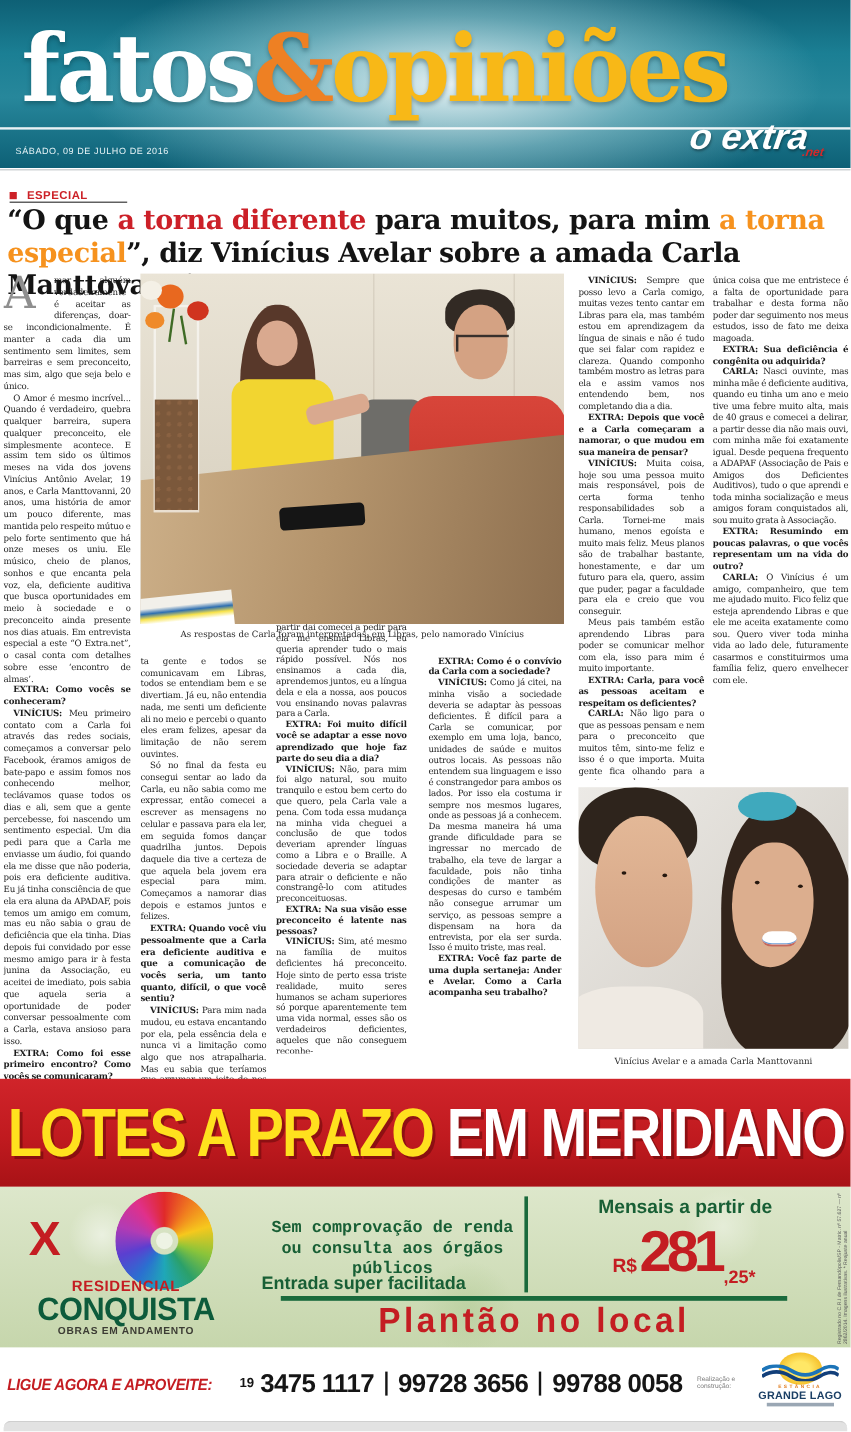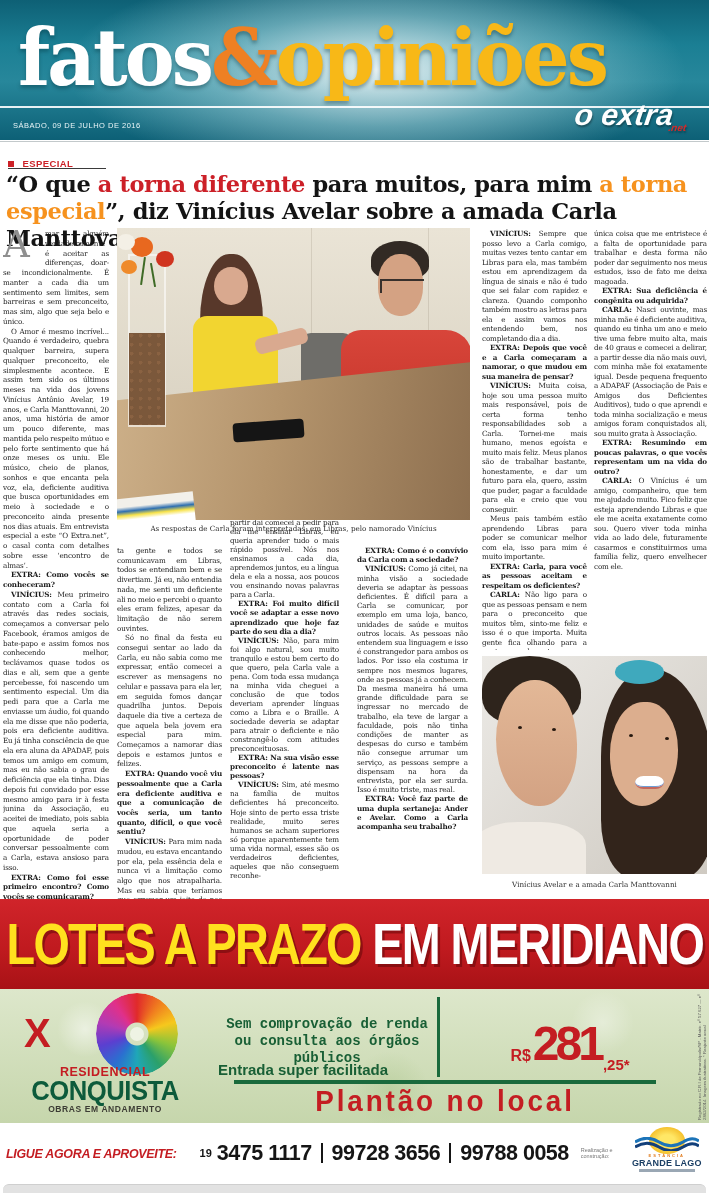--- a/index.html
+++ b/index.html
@@ -266,20 +266,21 @@
     <div id="ad-conquista">CONQUISTA</div>
     <div id="ad-obras">OBRAS EM ANDAMENTO</div>
     <div id="ad-promo">
       <div>Sem comprovação de renda</div>
       <div>ou consulta aos órgãos públicos</div>
     </div>
     <div id="ad-entry">Entrada super facilitada</div>
     <div id="ad-rule"></div>
     <div id="ad-plantao">Plantão no local</div>
     <div id="ad-divider"></div>
+    <div id="ad-mensais">Mensais a partir de</div>
     <div id="ad-price">
       <span class="cur">R$</span>
       <span class="val">281</span>
       <span class="cents">,25*</span>
     </div>
   </div>
   <div id="ad-sidenote">Registrado no C.R.I de Fernandópolis/SP - Matric. nº 57.627 — nº 2862/2014. Imagens ilustrativas. * Reajuste anual</div>
 
   <div id="ad-contact">
     <div id="ad-call">LIGUE AGORA E APROVEITE:</div>

